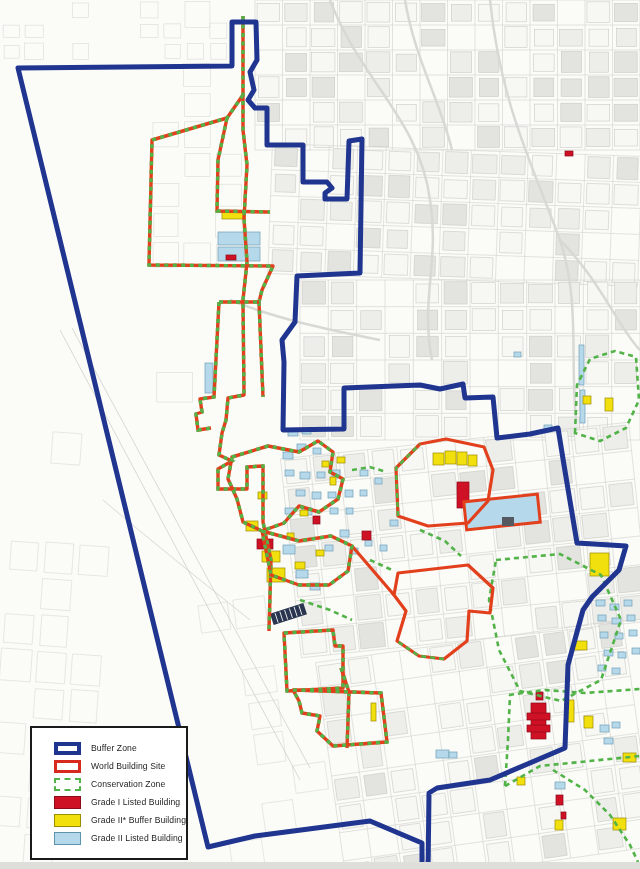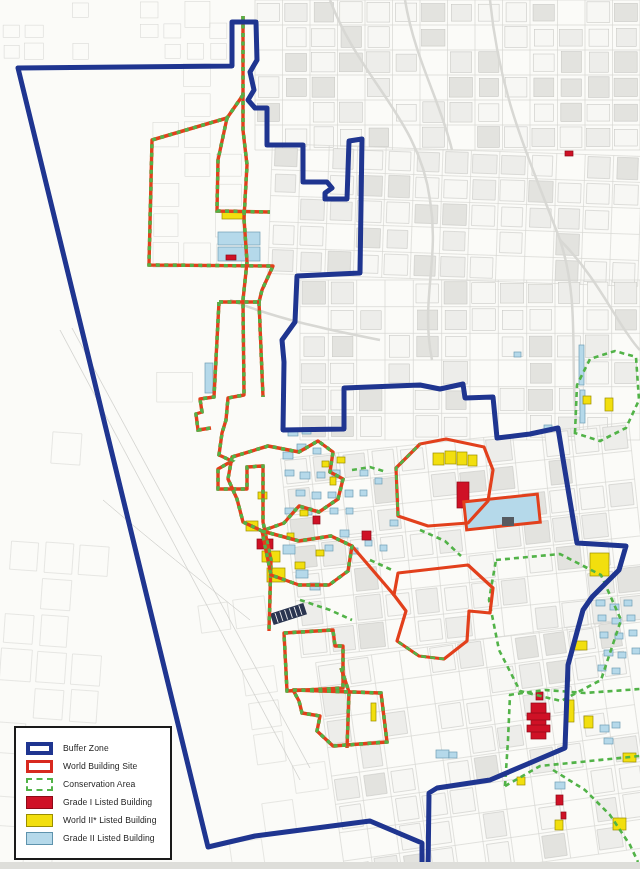--- a/index.html
+++ b/index.html
@@ -1,20 +1,20 @@
 <!DOCTYPE html>
 <html><head>
 <meta charset="utf-8">
 <style>
   html,body{margin:0;padding:0;background:#888;}
   #stage{position:relative;width:640px;height:869px;overflow:hidden;background:#fbfbf8;
          font-family:"Liberation Sans","DejaVu Sans",sans-serif;}
   #map-svg{position:absolute;left:0;top:0;}
-  #legend{position:absolute;left:14px;top:726px;width:158px;background:#fff;
-          border:2px solid #1a1a1a;padding:9px 8px 9px 10px;box-sizing:border-box;}
+  #legend{position:absolute;left:30px;top:726px;width:158px;background:#fff;
+          border:2px solid #1a1a1a;padding:9px 8px 9px 22px;box-sizing:border-box;}
   .legend-row{display:flex;align-items:center;margin:4px 0;height:14px;}
   .swatch{width:27px;height:13px;box-sizing:border-box;margin-right:10px;flex:0 0 27px;}
   .sw-buffer{background:#fff;border:4px solid #1f3590;}
   .sw-whs{background:#fff;border:3px solid #d8291f;}
   .sw-cons{background:#fff;border:2px dashed #52b348;}
   .sw-g1{background:#cf1126;border:1px solid #8e0a18;}
   .sw-g2s{background:#f2df0e;border:1px solid #9a8e00;}
   .sw-g2{background:#b5d9ea;border:1px solid #5e93ad;}
   .legend-label{font-size:8.6px;color:#1c1c1c;letter-spacing:.1px;white-space:nowrap;}
 </style>
@@ -651,28 +651,28 @@
     <div class="legend-row">
       <div class="swatch sw-buffer"></div>
       <div class="legend-label">Buffer Zone</div>
     </div>
     <div class="legend-row">
       <div class="swatch sw-whs"></div>
       <div class="legend-label">World Building Site</div>
     </div>
     <div class="legend-row">
       <div class="swatch sw-cons"></div>
-      <div class="legend-label">Conservation Area</div>
+      <div class="legend-label">Conservation Zone</div>
     </div>
     <div class="legend-row">
       <div class="swatch sw-g1"></div>
       <div class="legend-label">Grade I Listed Building</div>
     </div>
     <div class="legend-row">
       <div class="swatch sw-g2s"></div>
-      <div class="legend-label">World II* Listed Building</div>
+      <div class="legend-label">Grade II* Buffer Building</div>
     </div>
     <div class="legend-row">
       <div class="swatch sw-g2"></div>
       <div class="legend-label">Grade II Listed Building</div>
     </div>
   </div>
 </div>
 
 </body></html>

